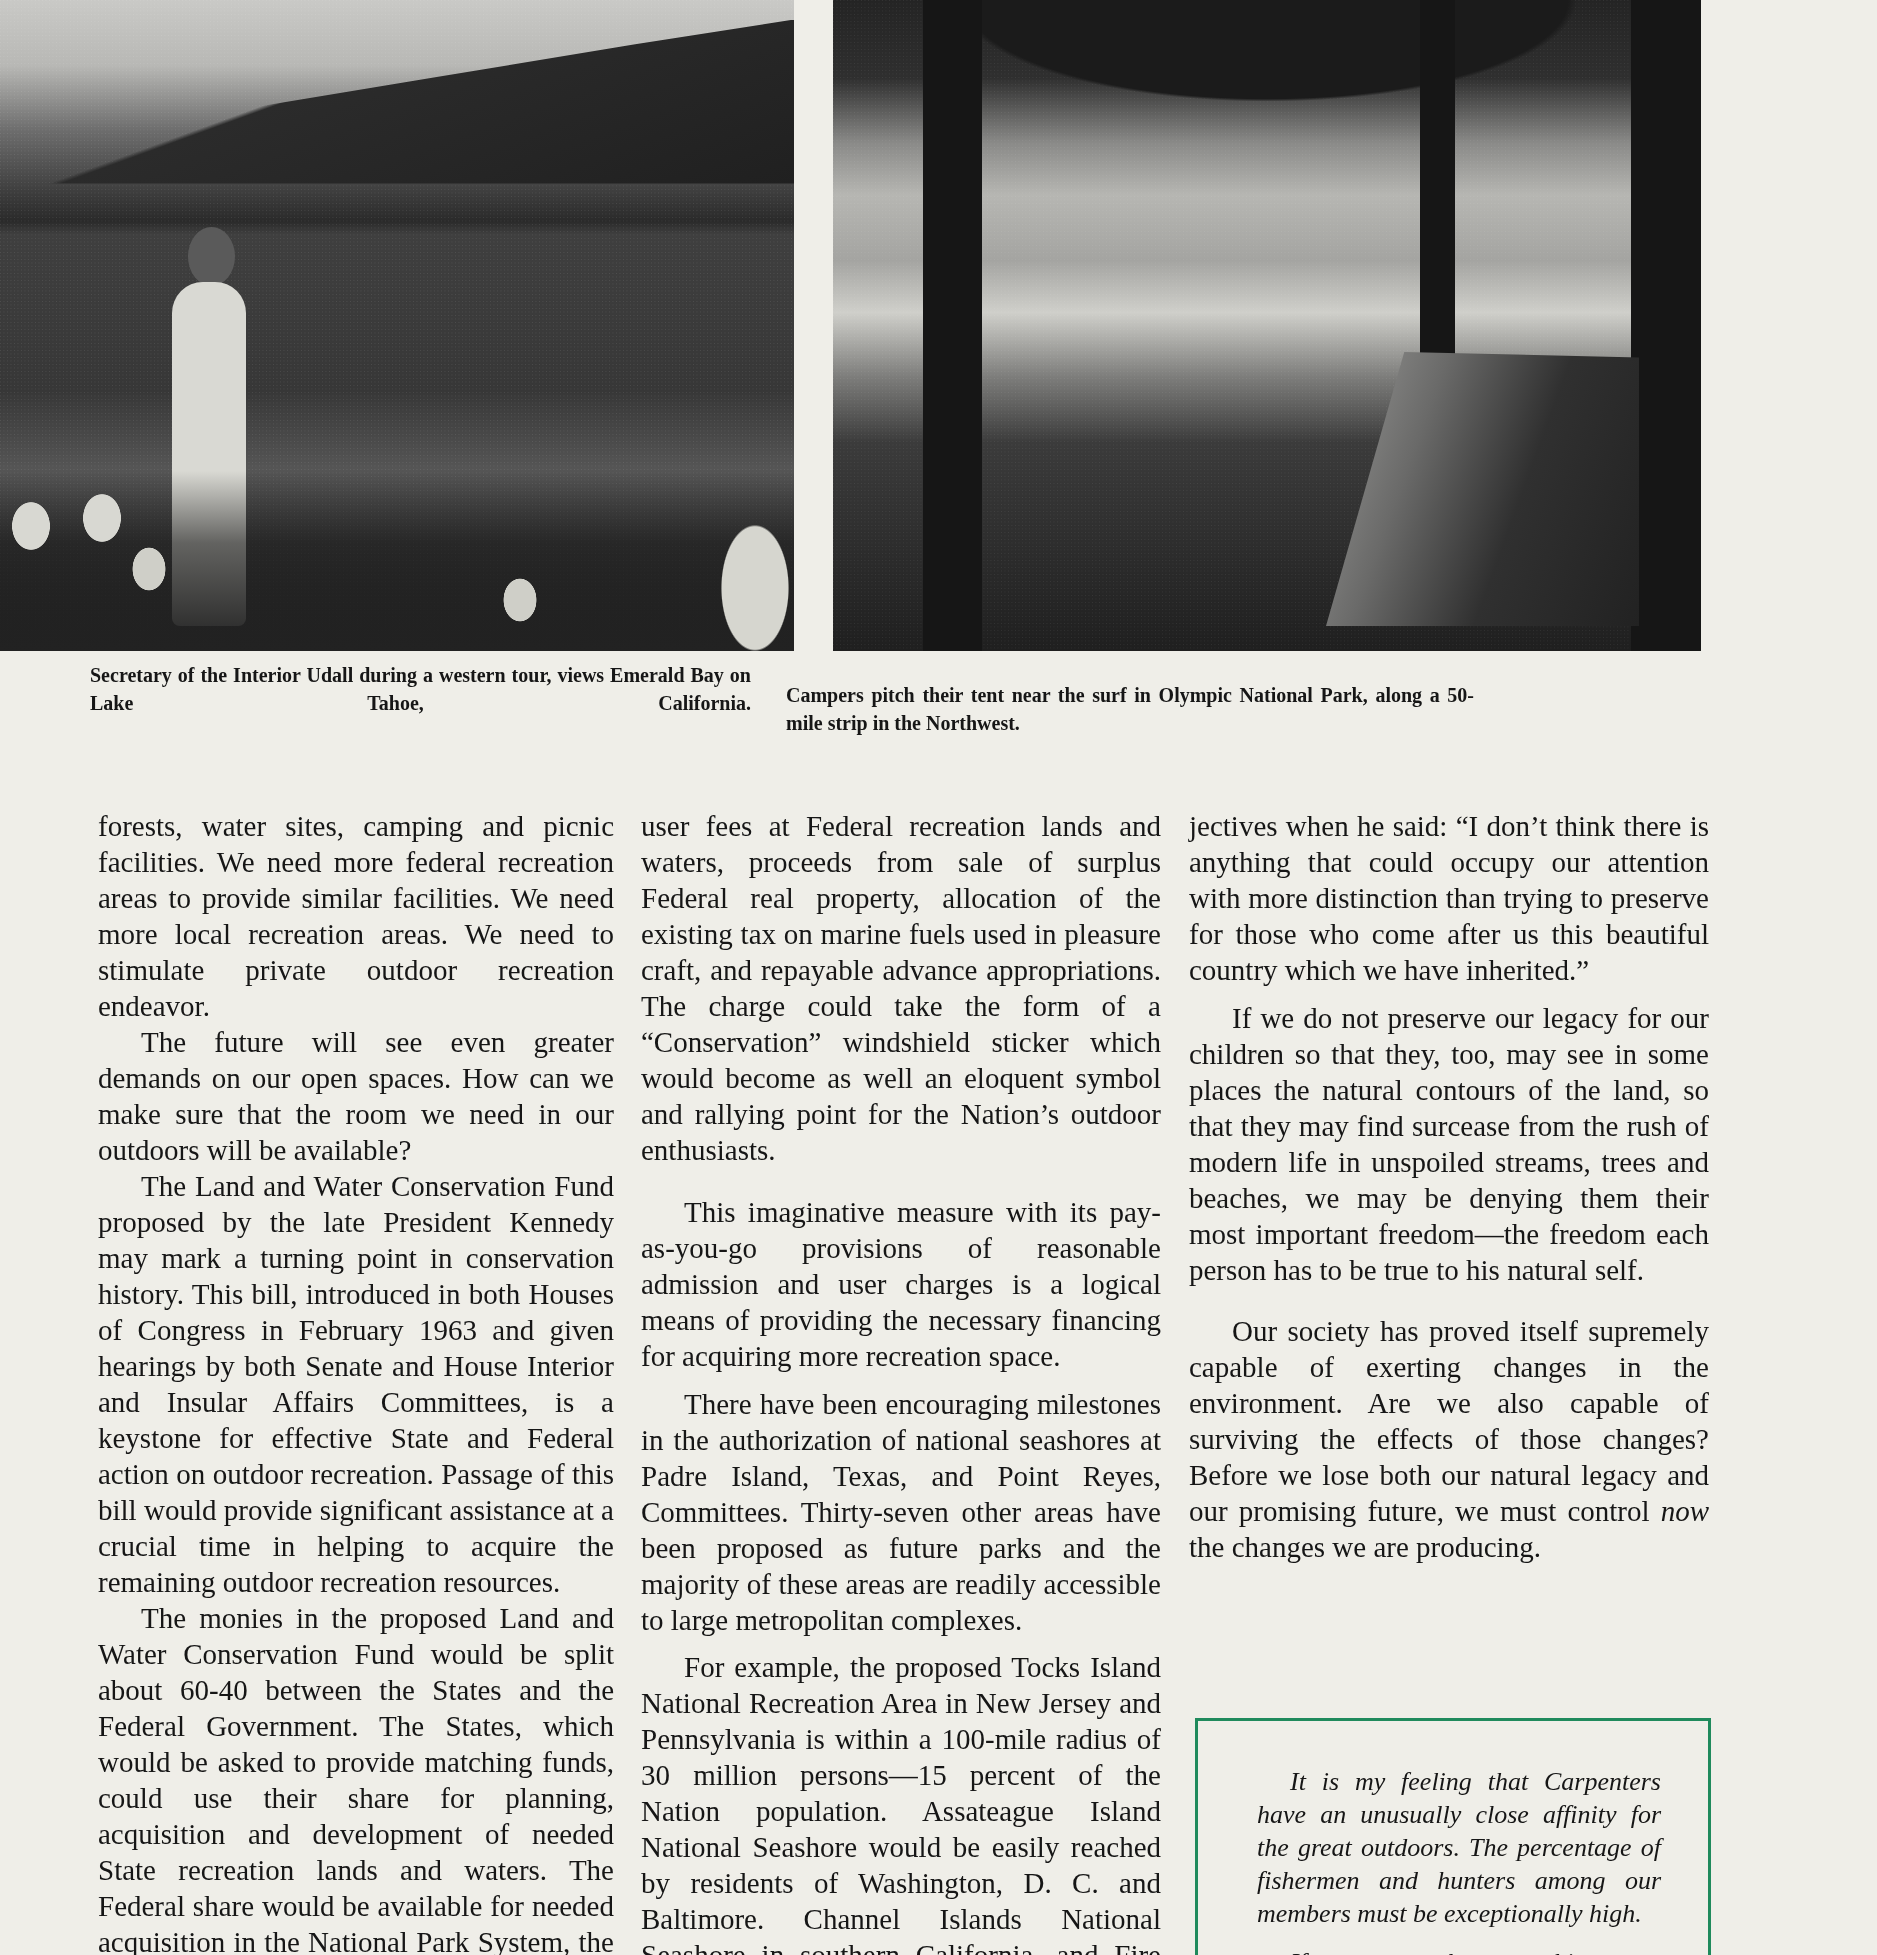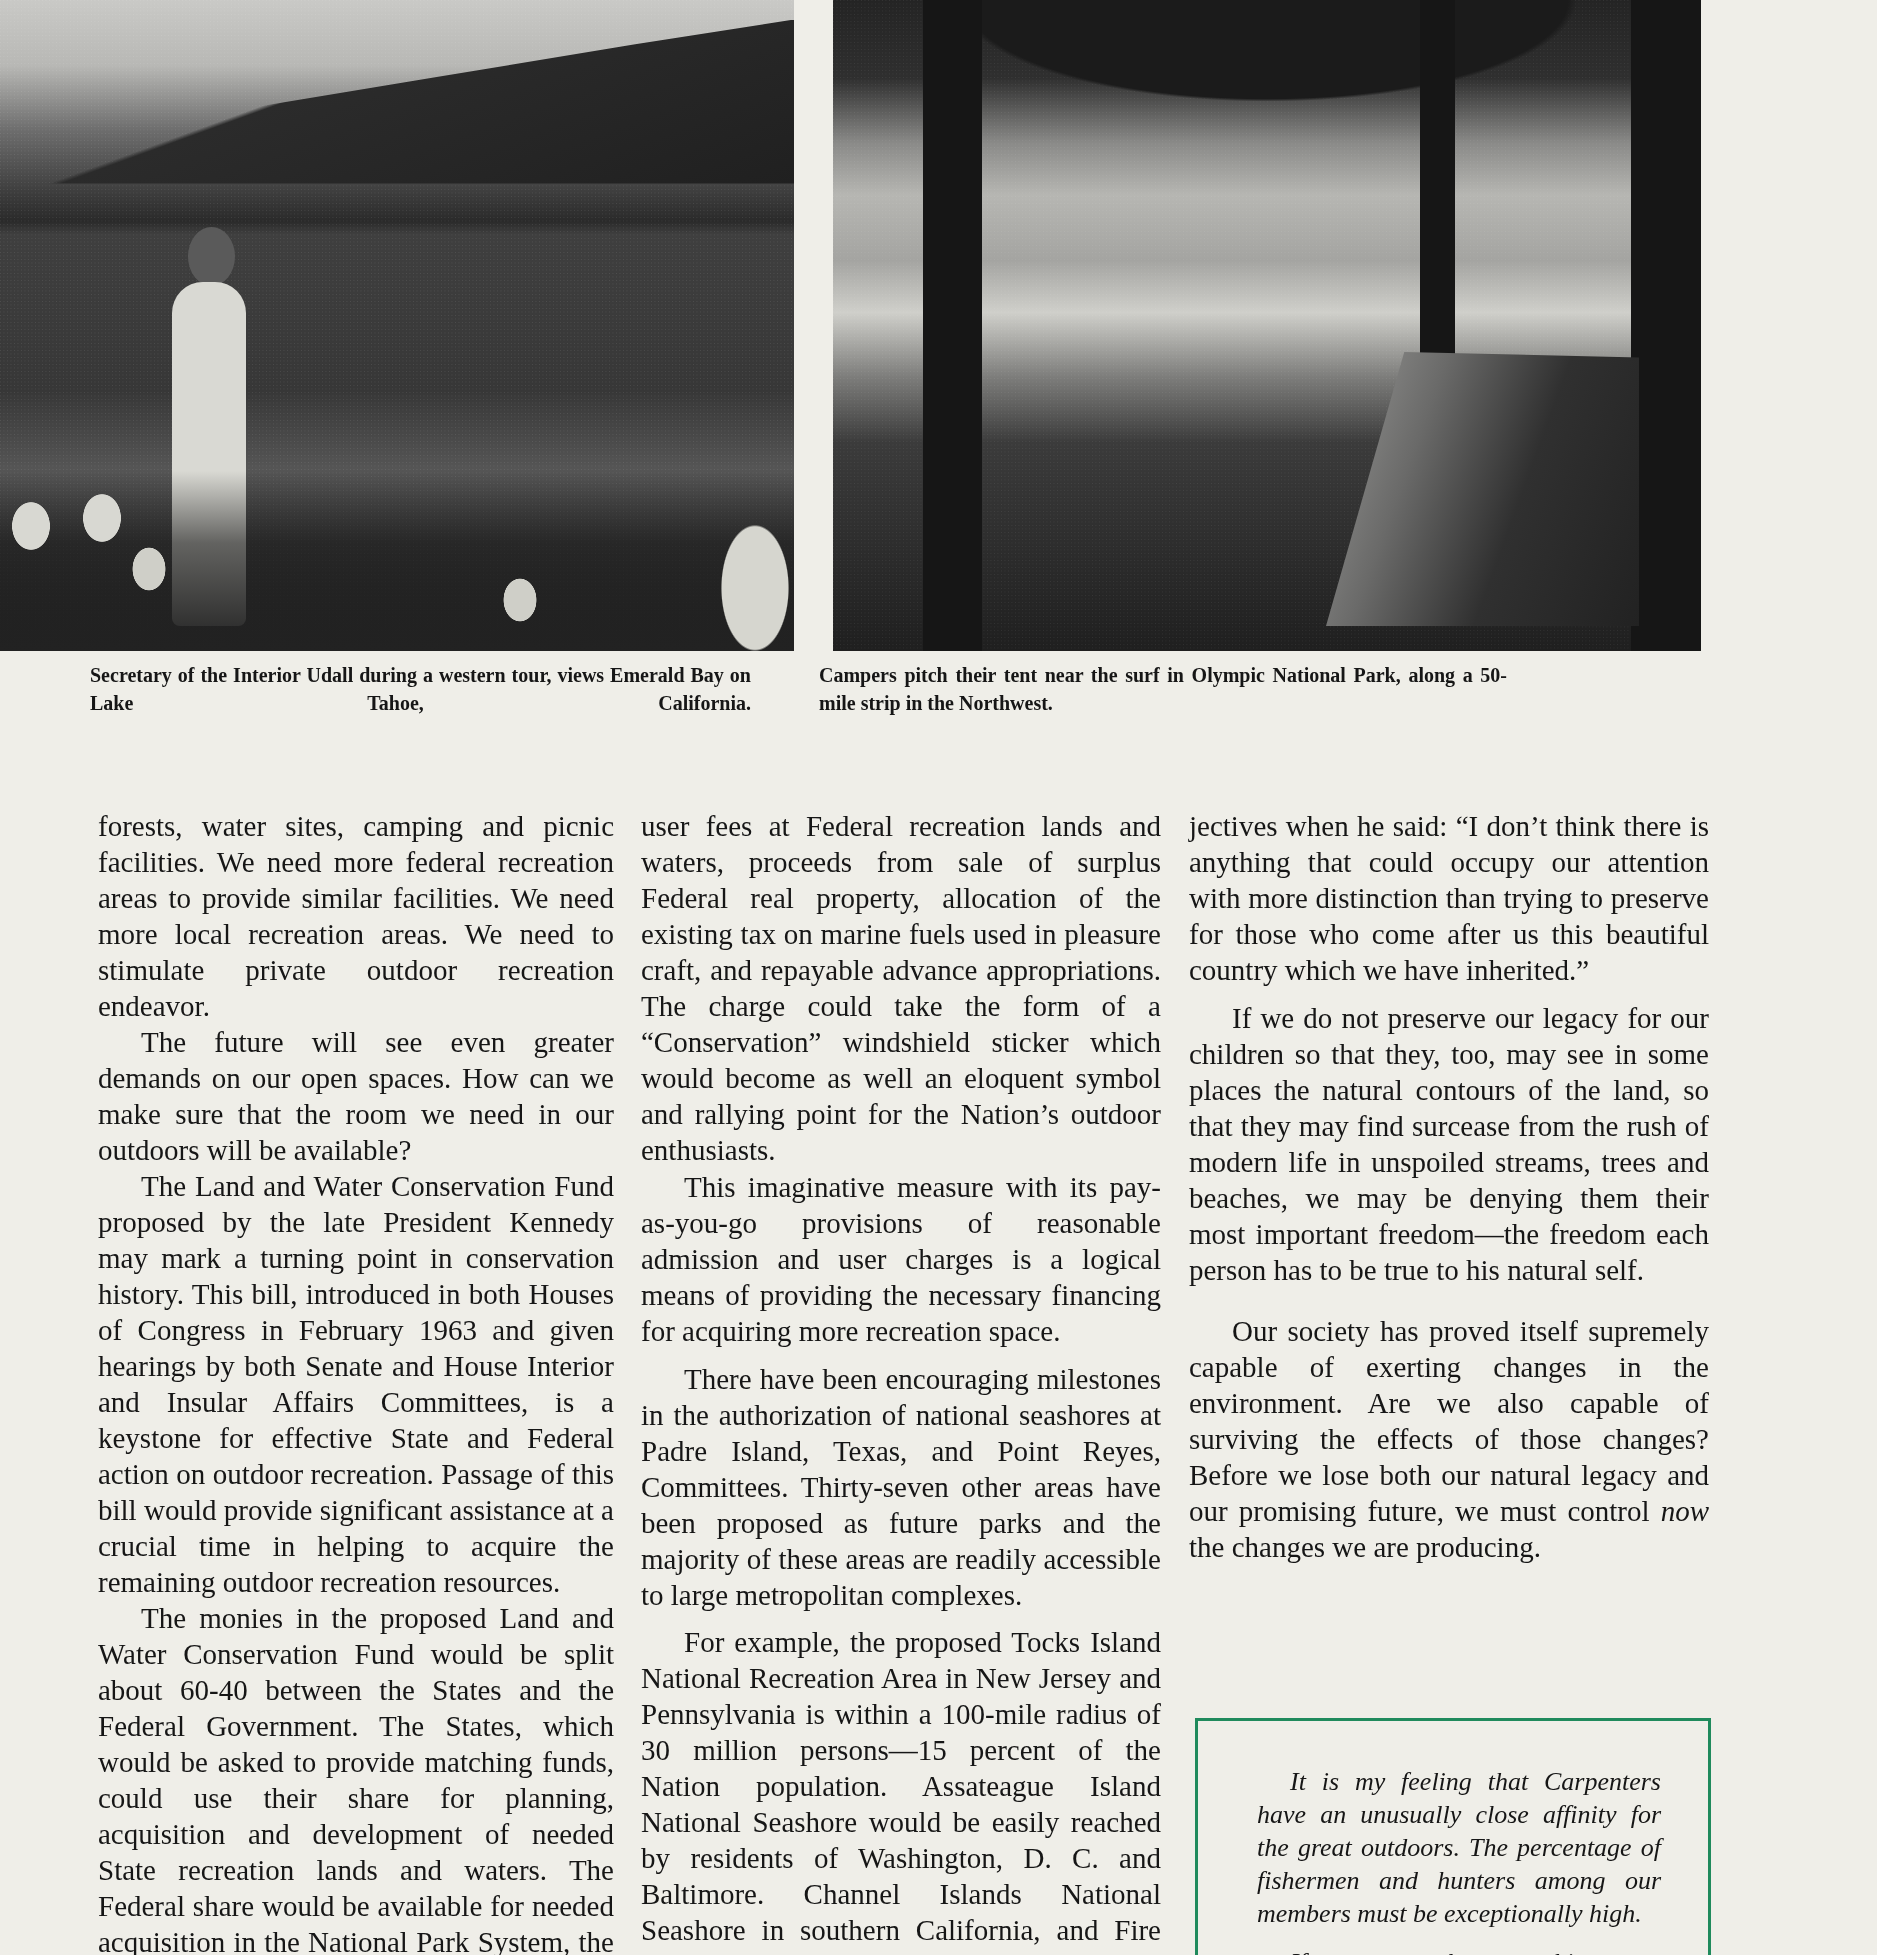--- a/index.html
+++ b/index.html
@@ -64,21 +64,21 @@
   }
   .caption {
     position: absolute; top: 661px;
     font-family: "Liberation Serif", "DejaVu Serif", serif;
     font-weight: bold;
     font-size: 20px; line-height: 28px;
     text-align: justify;
     text-align-last: justify;
   }
   .caption-left { left: 90px; width: 661px; }
-  .caption-right { left: 819px; width: 688px; text-align-last: left; }
+  .caption-right { left: 786px; width: 688px; text-align-last: left; margin-top: 20px; }
   .col {
     position: absolute; top: 808px;
     font-size: 29px; line-height: 36px;
     text-align: justify;
     hyphens: none;
   }
   .col p { margin: 0; text-indent: 0; }
   .col p.indent { text-indent: 43px; }
   .col-1 { left: 98px; width: 516px; }
   .col-2 { left: 641px; width: 520px; }
@@ -121,21 +121,21 @@
 <div class="col col-1">
   <p>forests, water sites, camping and picnic facilities. We need more federal recreation areas to provide similar facilities. We need more local recreation areas. We need to stimulate private outdoor recreation endeavor.</p>
   <p class="indent">The future will see even greater demands on our open spaces. How can we make sure that the room we need in our outdoors will be available?</p>
   <p class="indent">The Land and Water Conservation Fund proposed by the late President Kennedy may mark a turning point in conservation history. This bill, introduced in both Houses of Congress in February 1963 and given hearings by both Senate and House Interior and Insular Affairs Committees, is a keystone for effective State and Federal action on outdoor recreation. Passage of this bill would provide significant assistance at a crucial time in helping to acquire the remaining outdoor recreation resources.</p>
   <p class="indent">The monies in the proposed Land and Water Conservation Fund would be split about 60-40 between the States and the Federal Government. The States, which would be asked to provide matching funds, could use their share for planning, acquisition and development of needed State recreation lands and waters. The Federal share would be available for needed acquisition in the National Park System, the National Forest System, for preservation of endangered fish and wildlife and for refuge recreation needs.</p>
 
 </div>
 
 <div class="col col-2">
   <p>user fees at Federal recreation lands and waters, proceeds from sale of surplus Federal real property, allocation of the existing tax on marine fuels used in pleasure craft, and repayable advance appropriations. The charge could take the form of a “Conservation” windshield sticker which would become as well an eloquent symbol and rallying point for the Nation’s outdoor enthusiasts.</p>
-  <p class="indent" style="margin-top:1px">This imaginative measure with its pay-as-you-go provisions of reasonable admission and user charges is a logical means of providing the necessary financing for acquiring more recreation space.</p>
+  <p class="indent" style="margin-top:26px">This imaginative measure with its pay-as-you-go provisions of reasonable admission and user charges is a logical means of providing the necessary financing for acquiring more recreation space.</p>
   <p class="indent" style="margin-top:11.7px">There have been encouraging milestones in the authorization of national seashores at Padre Island, Texas, and Point Reyes, Committees. Thirty-seven other areas have been proposed as future parks and the majority of these areas are readily accessible to large metropolitan complexes.</p>
   <p class="indent" style="margin-top:11.7px">For example, the proposed Tocks Island National Recreation Area in New Jersey and Pennsylvania is within a 100-mile radius of 30 million persons—15 percent of the Nation population. Assateague Island National Seashore would be easily reached by residents of Washington, D. C. and Baltimore. Channel Islands National Seashore in southern California, and Fire Island National Seashore in New York are other areas which if established could help meet the recreation needs of many millions of people.</p>
 
 </div>
 
 <div class="col col-3">
   <p>jectives when he said: “I don’t think there is anything that could occupy our attention with more distinction than trying to preserve for those who come after us this beautiful country which we have inherited.”</p>
   <p class="indent" style="margin-top:12px">If we do not preserve our legacy for our children so that they, too, may see in some places the natural contours of the land, so that they may find surcease from the rush of modern life in unspoiled streams, trees and beaches, we may be denying them their most important freedom—the freedom each person has to be true to his natural self.</p>
   <p class="indent" style="margin-top:25px"><span>Our society has proved itself supremely capable of exerting changes in the environment. Are we also capable of surviving the effects of those changes? Before we lose both our natural legacy and our promising future, we must control</span> <em>now</em> <span>the changes we are producing.</span></p>
 </div>

